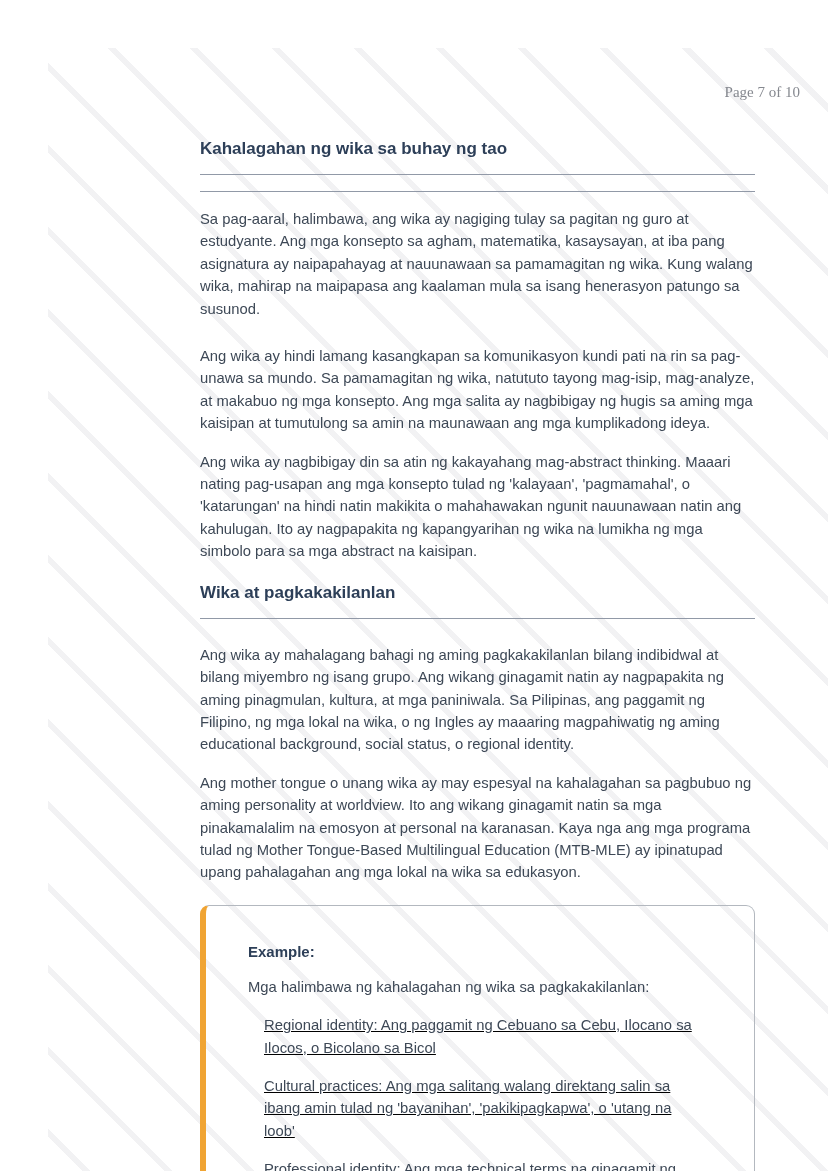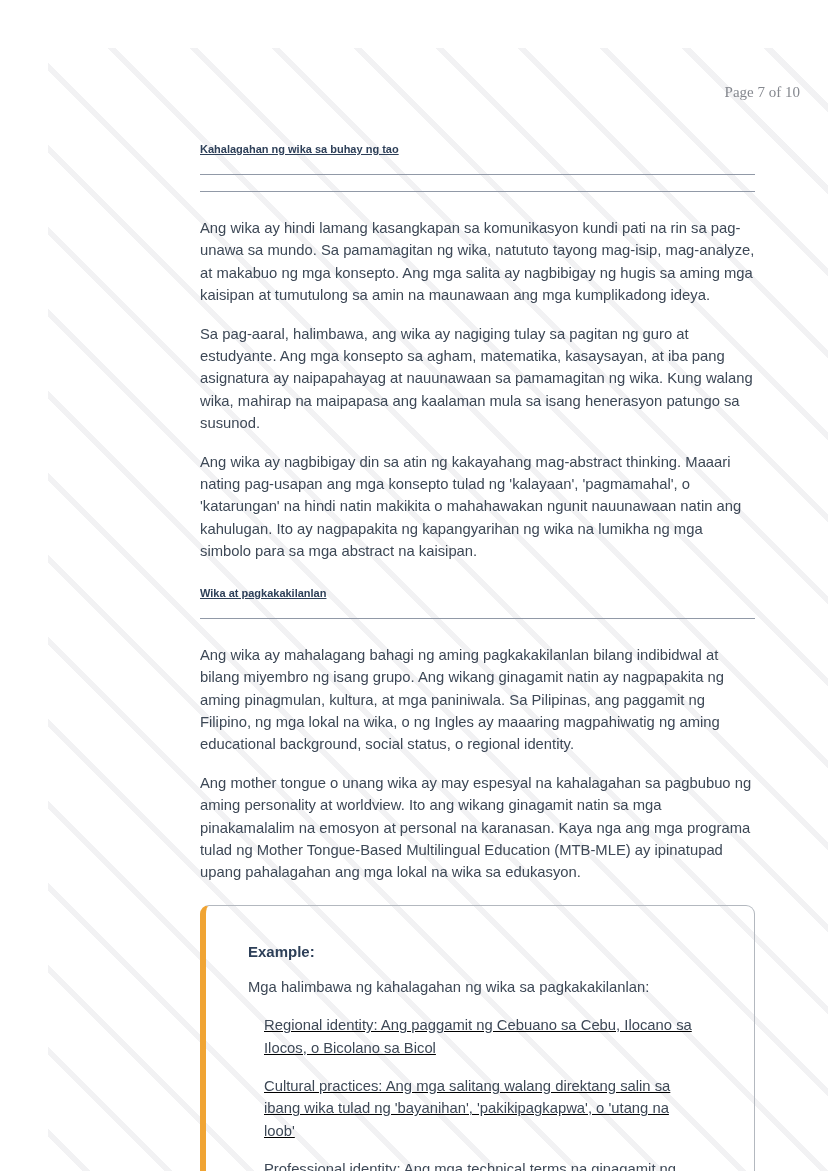--- a/index.html
+++ b/index.html
@@ -36,25 +36,24 @@
   }
 
   .content {
     position: absolute;
     left: 120px;
     top: 60px;
     width: 587px;
   }
 
   h1.doc-title, h2.section-heading {
-    font-size: 11px;
+    font-size: 17px;
     font-weight: bold;
     color: #2d3f58;
     line-height: 18px;
-    text-decoration: underline;
   }
 
   hr.rule {
     border: none;
     border-top: 1px solid #9199a7;
     margin-top: 12px;
   }
 
   h2.section-heading { margin-top: 21px; }
 
@@ -120,39 +119,39 @@
 
   <div class="page-meta">Page 7 of 10</div>
 
   <div class="content">
 
     <h1 class="doc-title">Kahalagahan ng wika sa buhay ng tao</h1>
     <hr class="rule">
 
     <hr class="rule">
 
+    <p class="body-par">Sa pag-aaral, halimbawa, ang wika ay nagiging tulay sa pagitan ng guro at estudyante. Ang mga konsepto sa agham, matematika, kasaysayan, at iba pang asignatura ay naipapahayag at nauunawaan sa pamamagitan ng wika. Kung walang wika, mahirap na maipapasa ang kaalaman mula sa isang henerasyon patungo sa susunod.</p>
+
     <p class="body-par first-par">Ang wika ay hindi lamang kasangkapan sa komunikasyon kundi pati na rin sa pag-unawa sa mundo. Sa pamamagitan ng wika, natututo tayong mag-isip, mag-analyze, at makabuo ng mga konsepto. Ang mga salita ay nagbibigay ng hugis sa aming mga kaisipan at tumutulong sa amin na maunawaan ang mga kumplikadong ideya.</p>
-
-    <p class="body-par">Sa pag-aaral, halimbawa, ang wika ay nagiging tulay sa pagitan ng guro at estudyante. Ang mga konsepto sa agham, matematika, kasaysayan, at iba pang asignatura ay naipapahayag at nauunawaan sa pamamagitan ng wika. Kung walang wika, mahirap na maipapasa ang kaalaman mula sa isang henerasyon patungo sa susunod.</p>
 
     <p class="body-par">Ang wika ay nagbibigay din sa atin ng kakayahang mag-abstract thinking. Maaari nating pag-usapan ang mga konsepto tulad ng 'kalayaan', 'pagmamahal', o 'katarungan' na hindi natin makikita o mahahawakan ngunit nauunawaan natin ang kahulugan. Ito ay nagpapakita ng kapangyarihan ng wika na lumikha ng mga simbolo para sa mga abstract na kaisipan.</p>
 
     <h2 class="section-heading">Wika at pagkakakilanlan</h2>
     <hr class="rule">
 
     <p class="body-par first-par">Ang wika ay mahalagang bahagi ng aming pagkakakilanlan bilang indibidwal at bilang miyembro ng isang grupo. Ang wikang ginagamit natin ay nagpapakita ng aming pinagmulan, kultura, at mga paniniwala. Sa Pilipinas, ang paggamit ng Filipino, ng mga lokal na wika, o ng Ingles ay maaaring magpahiwatig ng aming educational background, social status, o regional identity.</p>
 
     <p class="body-par">Ang mother tongue o unang wika ay may espesyal na kahalagahan sa pagbubuo ng aming personality at worldview. Ito ang wikang ginagamit natin sa mga pinakamalalim na emosyon at personal na karanasan. Kaya nga ang mga programa tulad ng Mother Tongue-Based Multilingual Education (MTB-MLE) ay ipinatupad upang pahalagahan ang mga lokal na wika sa edukasyon.</p>
 
     <div class="example-box">
       <div class="example-label">Example:</div>
       <p class="example-intro">Mga halimbawa ng kahalagahan ng wika sa pagkakakilanlan:</p>
       <div class="example-items">
         <p class="example-item">Regional identity: Ang paggamit ng Cebuano sa Cebu, Ilocano sa Ilocos, o Bicolano sa Bicol</p>
-        <p class="example-item">Cultural practices: Ang mga salitang walang direktang salin sa ibang wika tulad ng 'bayanihan', 'pakikipagkapwa', o 'utang na loob'</p>
+        <p class="example-item">Cultural practices: Ang mga salitang walang direktang salin sa ibang amin tulad ng 'bayanihan', 'pakikipagkapwa', o 'utang na loob'</p>
         <p class="example-item">Professional identity: Ang mga technical terms na ginagamit ng mga doktor, abogado, o engineer</p>
       </div>
     </div>
 
   </div>
 
 
 </div>
 
 </body></html>

